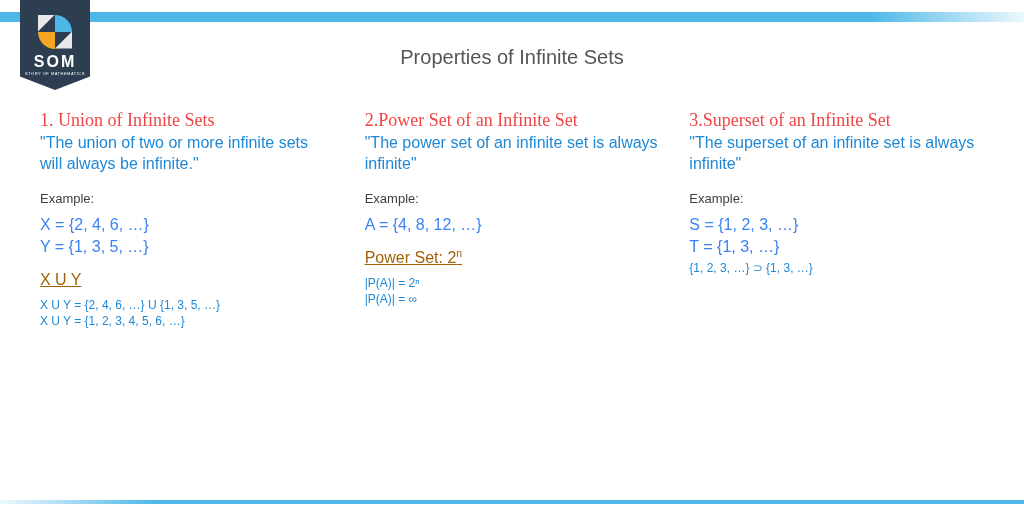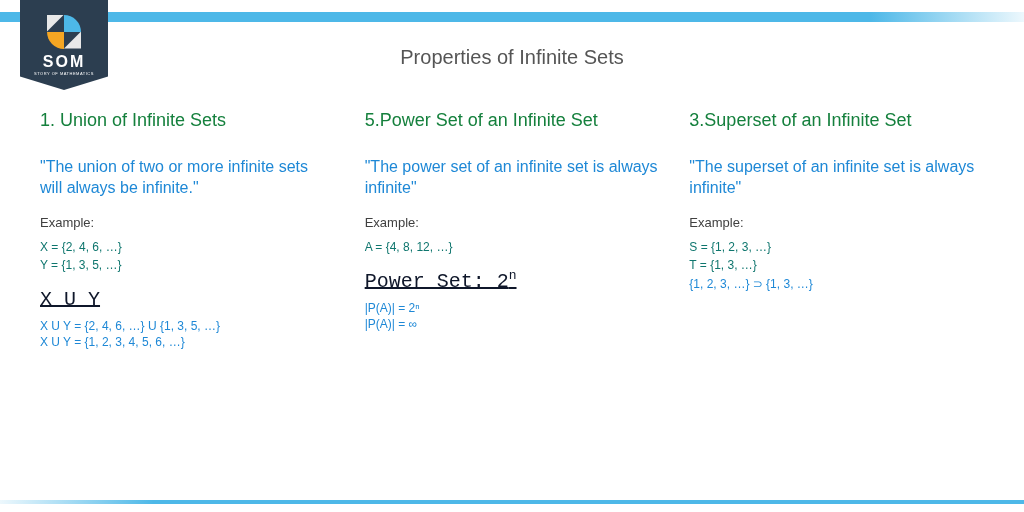--- a/index.html
+++ b/index.html
@@ -24,21 +24,21 @@
       bottom: 8px;
       left: 0;
       right: 0;
       height: 4px;
       background: linear-gradient(to right, rgba(77,184,232,0.1) 0%, #4db8e8 15%, #4db8e8 100%);
     }
     .logo-badge {
       position: absolute;
       top: 0;
       left: 20px;
-      width: 88px;
+      width: 70px;
       height: 90px;
       background: #2c3e50;
       display: flex;
       flex-direction: column;
       align-items: center;
       justify-content: center;
       clip-path: polygon(0 0, 100% 0, 100% 85%, 50% 100%, 0 85%);
       z-index: 10;
     }
     .logo-icon {
@@ -66,25 +66,25 @@
     }
     .columns {
       position: absolute;
       top: 110px;
       left: 40px;
       right: 40px;
       display: flex;
       gap: 30px;
     }
     .col { flex: 1; }
-    .col-heading { font-size: 18px; color: #15803d; margin-bottom: 26px; }
+    .col-heading { font-size: 18px; color: #ef4444; margin-bottom: 2px; font-family: Liberation Serif, serif; }
     .quote { font-size: 16px; color: #1e88d6; margin-bottom: 16px; line-height: 1.3; }
     .example-label { font-size: 13px; color: #404040; margin-bottom: 10px; }
-    .orange-line { font-size: 12px; color: #0f766e; margin-bottom: 4px; }
-    .underline-line { font-size: 20px; color: #0f172a; text-decoration: underline; margin-top: 14px; margin-bottom: 8px; font-family: Liberation Mono, monospace; }
+    .orange-line { font-size: 16px; color: #3b82f6; margin-bottom: 4px; }
+    .underline-line { font-size: 16px; color: #a16207; text-decoration: underline; margin-top: 14px; margin-bottom: 8px; }
     .blue-small { font-size: 12px; color: #1e88d6; line-height: 1.35; }
     sup { font-size: 0.65em; }
   </style>
 </head>
 <body>
 
 <div class="top-bar"></div>
 <div class="bottom-bar"></div>
 
 <div class="logo-badge">
@@ -107,21 +107,21 @@
     <div class="quote">"The union of two or more infinite sets will always be infinite."</div>
     <div class="example-label">Example:</div>
     <div class="orange-line">X = {2, 4, 6, …}</div>
     <div class="orange-line">Y = {1, 3, 5, …}</div>
     <div class="underline-line"><span>X U Y</span><sup></sup></div>
     <div class="blue-small">X U Y = {2, 4, 6, …} U {1, 3, 5, …}</div>
     <div class="blue-small">X U Y = {1, 2, 3, 4, 5, 6, …}</div>
   </div>
 
   <div class="col">
-    <div class="col-heading">5.Power Set of an Infinite Set</div>
+    <div class="col-heading">2.Power Set of an Infinite Set</div>
     <div class="quote">"The power set of an infinite set is always infinite"</div>
     <div class="example-label">Example:</div>
     <div class="orange-line">A = {4, 8, 12, …}</div>
     <div class="underline-line"><span>Power Set: 2</span><sup>n</sup></div>
     <div class="blue-small">|P(A)| = 2ⁿ</div>
     <div class="blue-small">|P(A)| = ∞</div>
   </div>
 
   <div class="col">
     <div class="col-heading">3.Superset of an Infinite Set</div>

